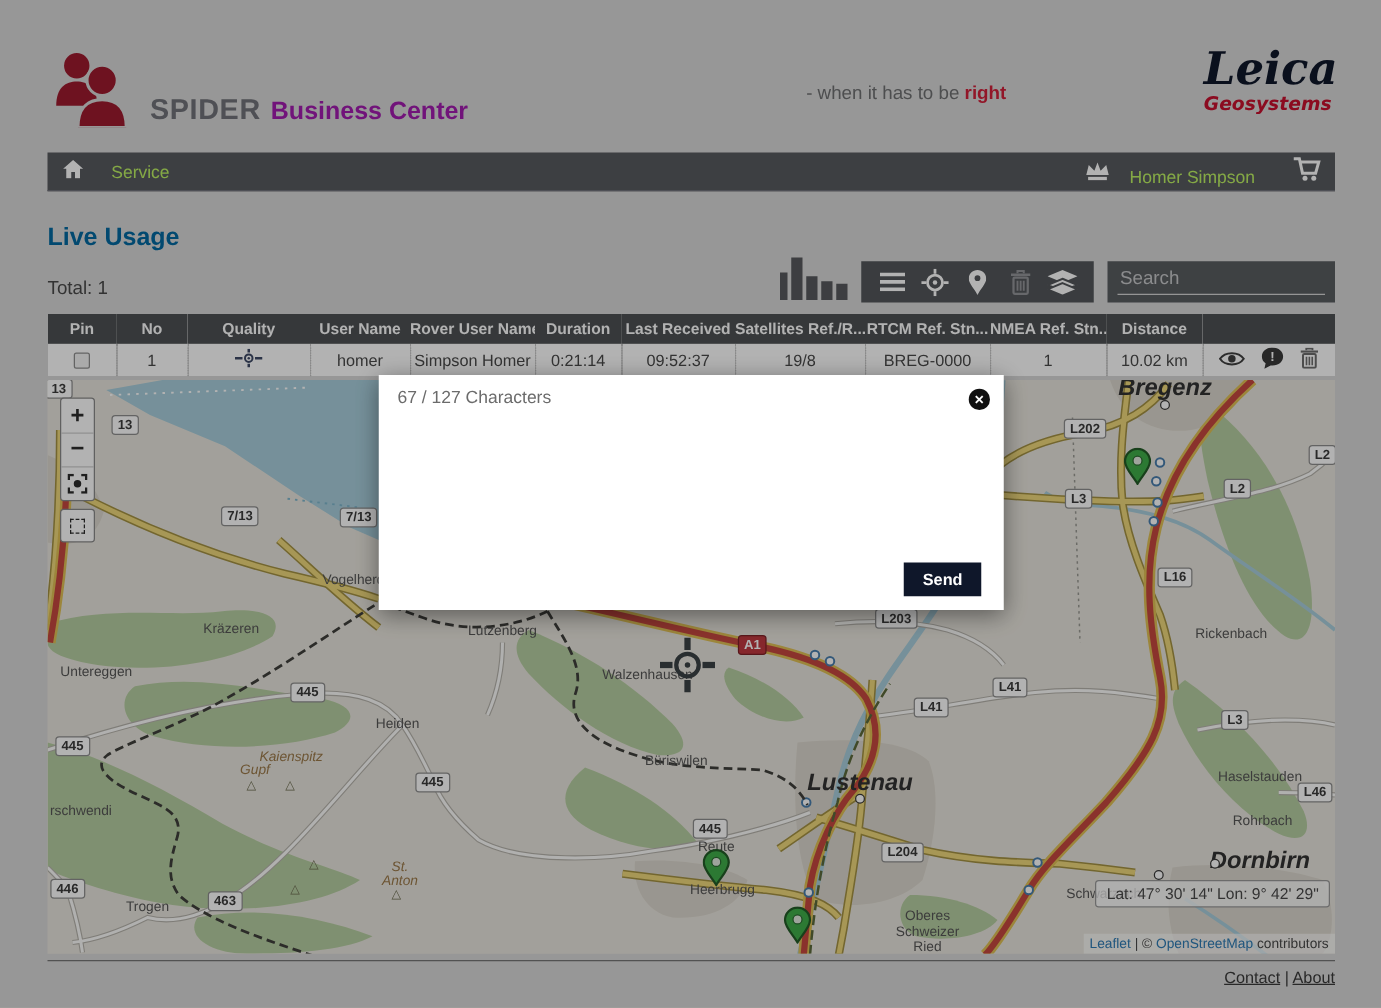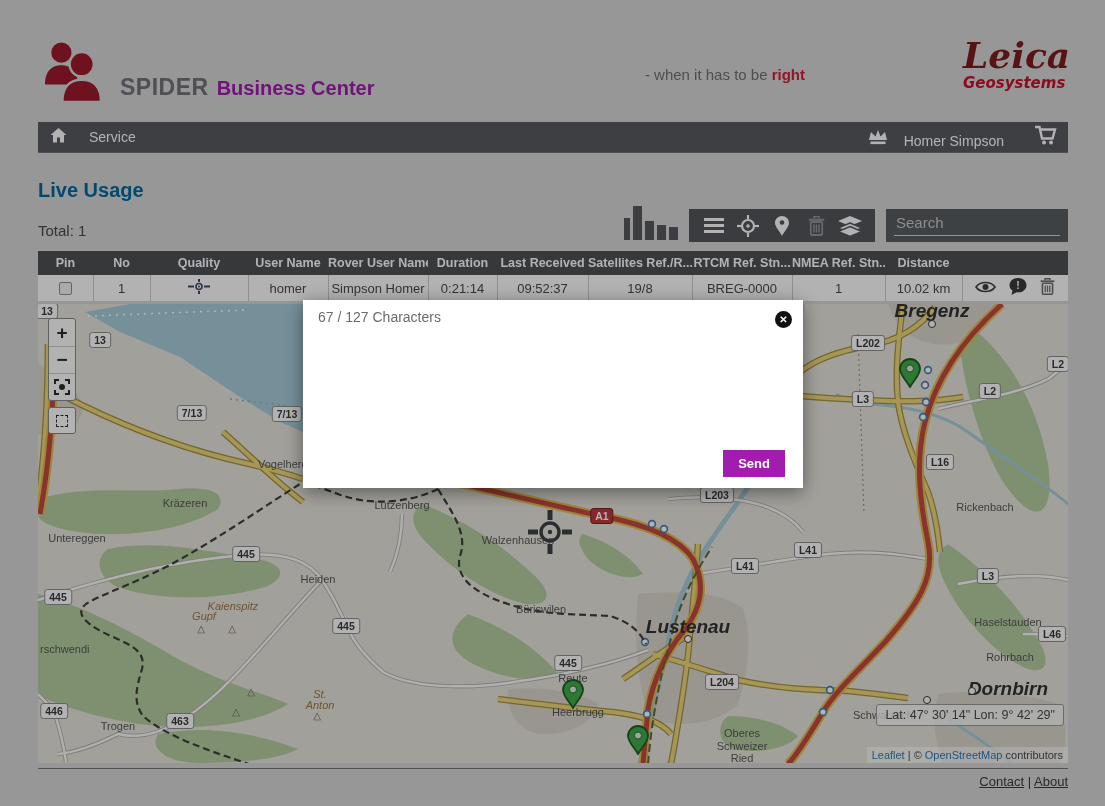--- a/index.html
+++ b/index.html
@@ -8,26 +8,26 @@
 
   
   .header { height:122px; position:relative; }
   .logo-group { position:absolute; left:44px; top:40px; display:flex; align-items:center; }
   .logo-text { margin-left:18px; margin-top:28px; }
   .logo-title { font-size:23px; font-weight:bold; color:#72737a; letter-spacing:.5px; }
   .logo-sub { font-size:20px; font-weight:bold; color:#a21caf; margin-left:8px; }
   .tagline { position:absolute; right:300px; top:66px; font-size:15px; color:#6f7072; white-space:nowrap; }
   .tagline .accent { color:#d1203a; font-weight:bold; }
   .leica { position:absolute; right:42px; top:36px; text-align:center; width:100px; }
-  .leica-script { font-family:"DejaVu Serif", serif; font-style:italic; font-weight:bold; font-size:36px; color:#7f1d1d; line-height:38px; }
+  .leica-script { font-family:"DejaVu Serif", serif; font-style:italic; font-weight:bold; font-size:36px; color:#0f172a; line-height:38px; }
   .leica-sub { font-family:"DejaVu Sans", sans-serif; font-style:italic; font-weight:bold; font-size:15px; color:#c8102e; }
 
   
   .nav { margin:0 37px 0 38px; height:31px; background:#585b5f; border-bottom:1px solid #70727a;
-         display:flex; align-items:center; color:#ffffff; font-size:14px; }
+         display:flex; align-items:center; color:#bef264; font-size:14px; }
   .nav-left { display:flex; align-items:center; gap:22px; padding-left:12px; }
   .nav-right { margin-left:auto; display:flex; align-items:flex-end; gap:16px; padding-right:10px; }
   .nav-item { cursor:pointer; }
 
   
   .page-title { margin:26px 0 0 38px; font-size:20px; font-weight:bold; color:#0369a1; }
   .toolbar-row { margin:2px 37px 0 38px; height:38px; display:flex; align-items:flex-end; }
   .total { font-size:15px; color:#4a4a4a; padding-bottom:3px; }
   .toolbar-right { margin-left:auto; display:flex; align-items:flex-end; gap:11px; }
   .chart-icon { display:flex; align-items:flex-end; gap:3px; height:36px; padding-bottom:2px; margin-right:0; }
@@ -88,21 +88,21 @@
   .modal { position:fixed; left:303px; top:300px; width:500px; height:188px; background:#fff; z-index:50;
       box-shadow:0 4px 18px rgba(0,0,0,.45); }
   .modal-title { font-size:20px; font-weight:bold; color:#4a4a4a; padding:12px 16px 0 16px; }
   .modal-close { position:absolute; right:11px; top:11px; width:17px; height:17px; background:#111; border-radius:50%;
       color:#fff; font-size:10px; font-weight:bold; display:flex; align-items:center; justify-content:center; cursor:pointer; }
   .msgbox { margin:11px 15px 0 15px; height:56px; border:2px solid #7aa7d6; border-radius:2px; padding:4px 7px;
       font-size:15px; color:#3a3a3a; line-height:19px; cursor:text; }
   .caret { display:inline-block; width:1px; height:15px; background:#222; vertical-align:-2px; }
   .charcount { margin:9px 15px 0 15px; font-size:14px; color:#6b6b6b; }
   .modal-foot { position:absolute; right:18px; bottom:11px; }
-  .send-btn { background:#a21caf; color:#fff; font-size:13px; font-weight:bold; border:none; padding:6px 15px;
+  .send-btn { background:#0f172a; color:#fff; font-size:13px; font-weight:bold; border:none; padding:6px 15px;
       cursor:pointer; font-family:"Liberation Sans",sans-serif; }
 </style>
 </head>
 <body>
 
 <div class="header">
   <div class="logo-group">
     <span>
       <svg width="58" height="62" viewBox="0 0 60 64">
         <circle cx="18" cy="13" r="10.5" fill="#9e1b2f"></circle>

